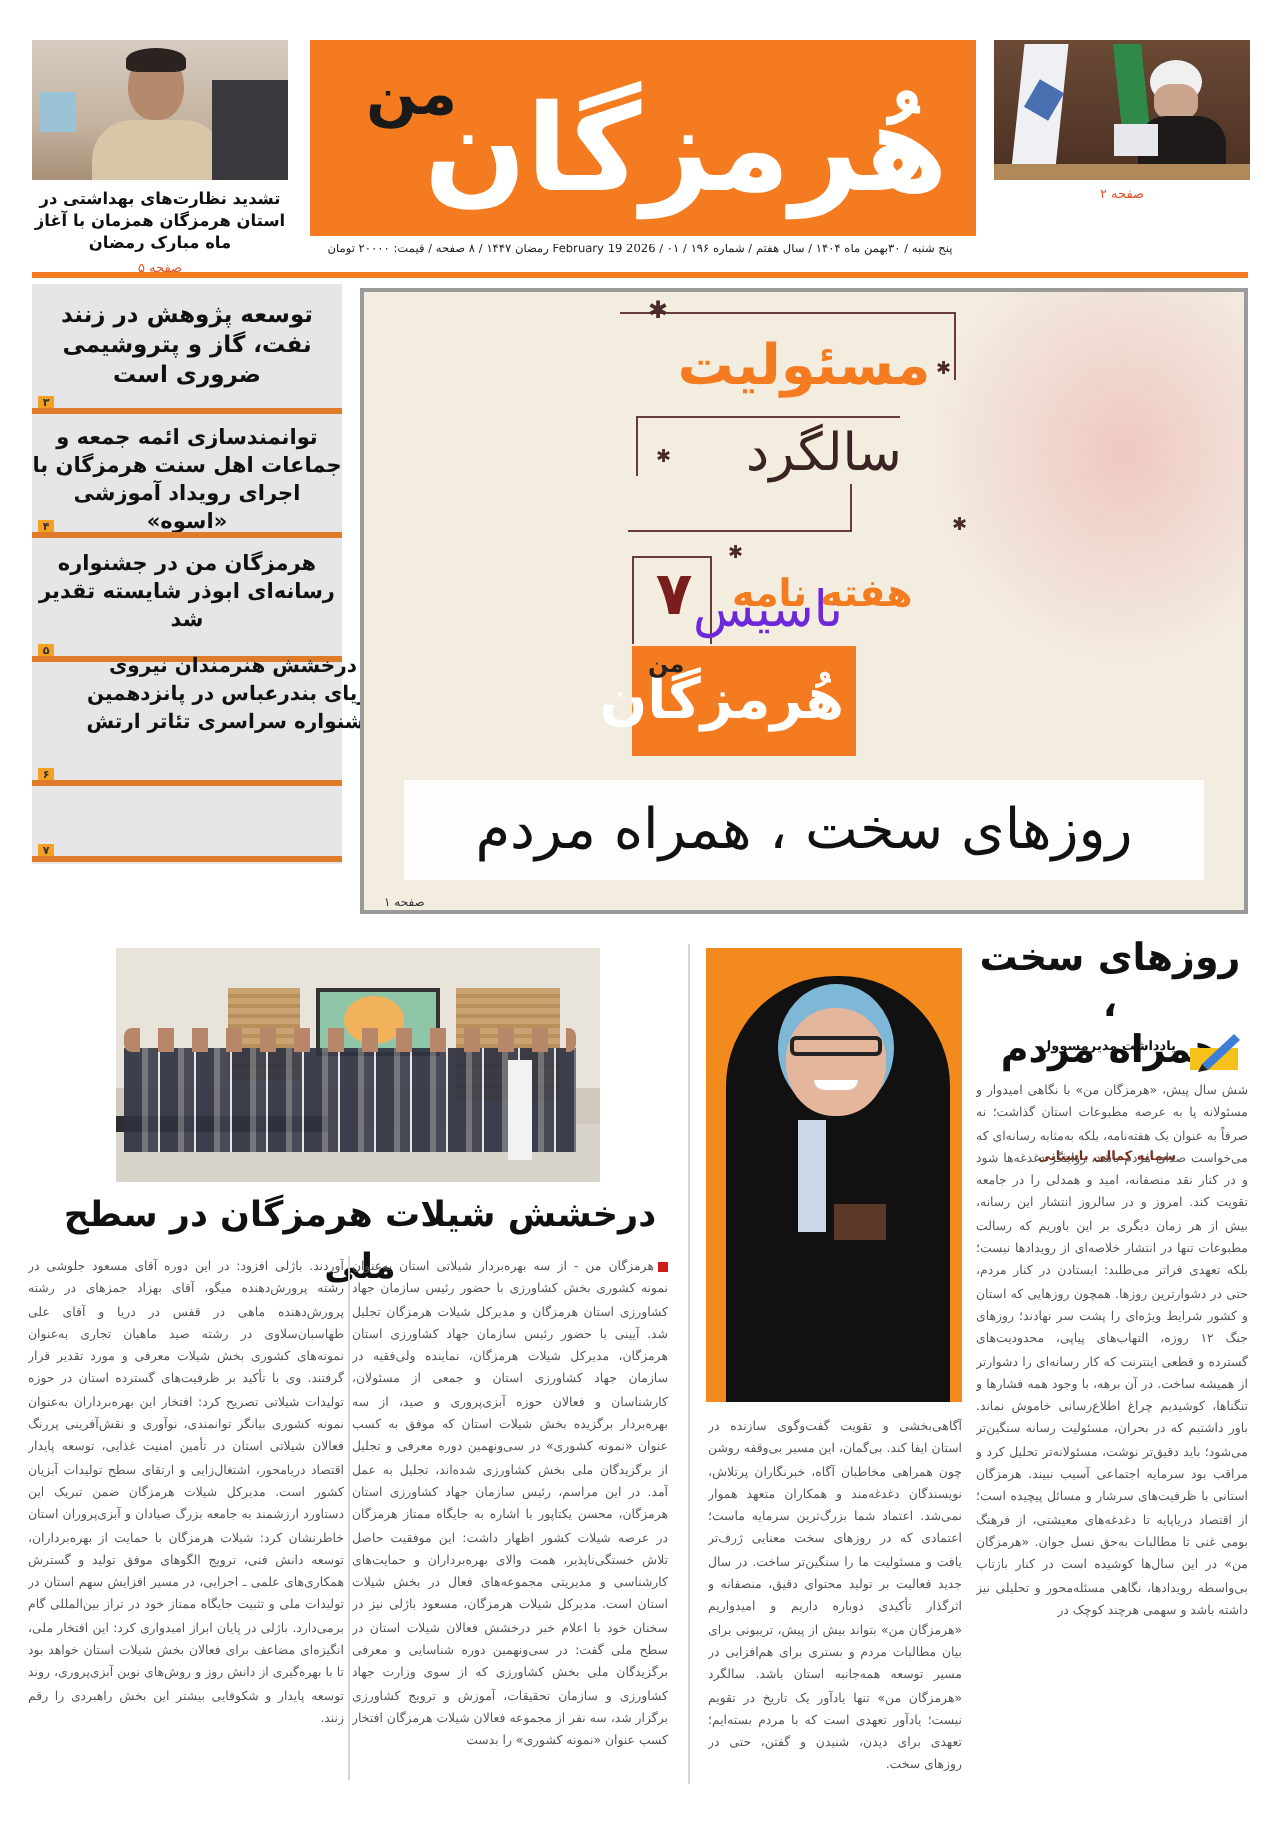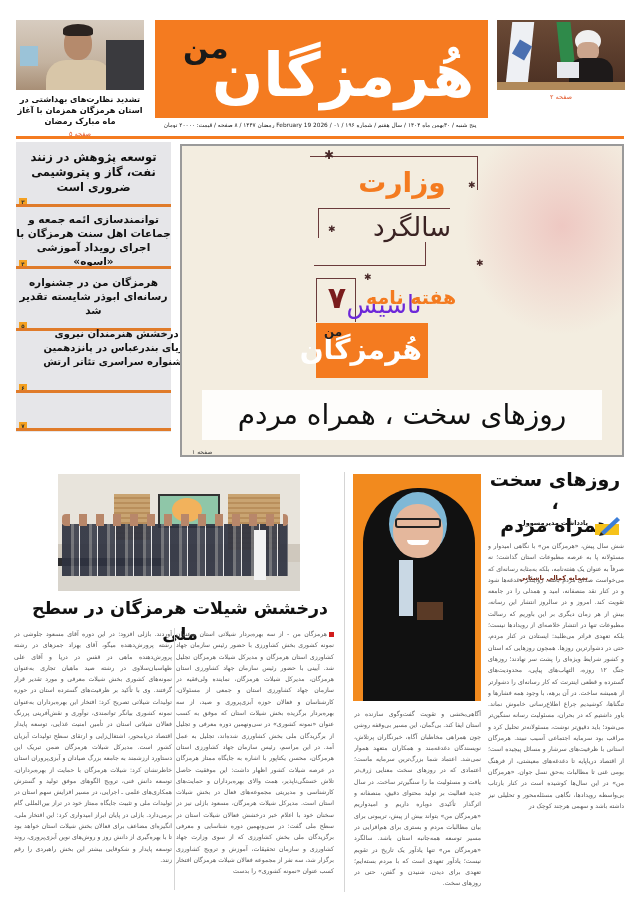--- a/index.html
+++ b/index.html
@@ -108,21 +108,21 @@
   <div class="frame" style="left:128px;top:10px;width:168px;height:34px;border-left:none;border-bottom:none;"></div>
   <div class="frame" style="left:136px;top:62px;width:132px;height:30px;border-right:none;border-bottom:none;"></div>
   <div class="frame" style="left:132px;top:96px;width:112px;height:24px;border-left:none;border-top:none;"></div>
   <div class="frame" style="left:134px;top:132px;width:40px;height:44px;border-bottom:none;"></div>
   <div class="pl" style="left:142px;top:2px;font-size:12px;color:#4a2a2a;">✱</div>
   <div class="pl" style="left:286px;top:34px;font-size:9px;color:#4a2a2a;">✱</div>
   <div class="pl" style="left:146px;top:78px;font-size:9px;color:#4a2a2a;">✱</div>
   <div class="pl" style="left:294px;top:112px;font-size:9px;color:#4a2a2a;">✱</div>
   <div class="pl" style="left:182px;top:126px;font-size:9px;color:#4a2a2a;">✱</div>
 
-  <div class="pl" style="left:150px;top:20px;width:140px;text-align:center;font-size:28px;color:#f47b20;">وزارت</div>
+  <div class="pl" style="left:150px;top:20px;width:140px;text-align:center;font-size:28px;color:#f47b20;">مسئولیت</div>
   <div class="pl" style="left:160px;top:66px;width:140px;text-align:center;font-size:26px;color:#3a2323;font-weight:normal;">سالگرد</div>
   <div class="pl" style="left:136px;top:96px;width:132px;text-align:center;font-size:25px;color:#6d28d9;font-weight:normal;margin-top:48px;">تاسیس</div>
   <div class="pl" style="left:140px;top:134px;width:30px;text-align:center;font-size:30px;color:#7a1d1d;">۷</div>
   <div class="pl" style="left:184px;top:140px;width:110px;text-align:left;font-size:19px;color:#f47b20;">هفته نامه</div>
 
   <div class="logo-box">
     <div class="pl" style="right:6px;top:10px;font-size:28px;color:#fff;letter-spacing:-1px;">هُرمزگان</div>
     <div class="pl" style="left:8px;top:2px;font-size:12px;color:#222;">من</div>
   </div>
 

